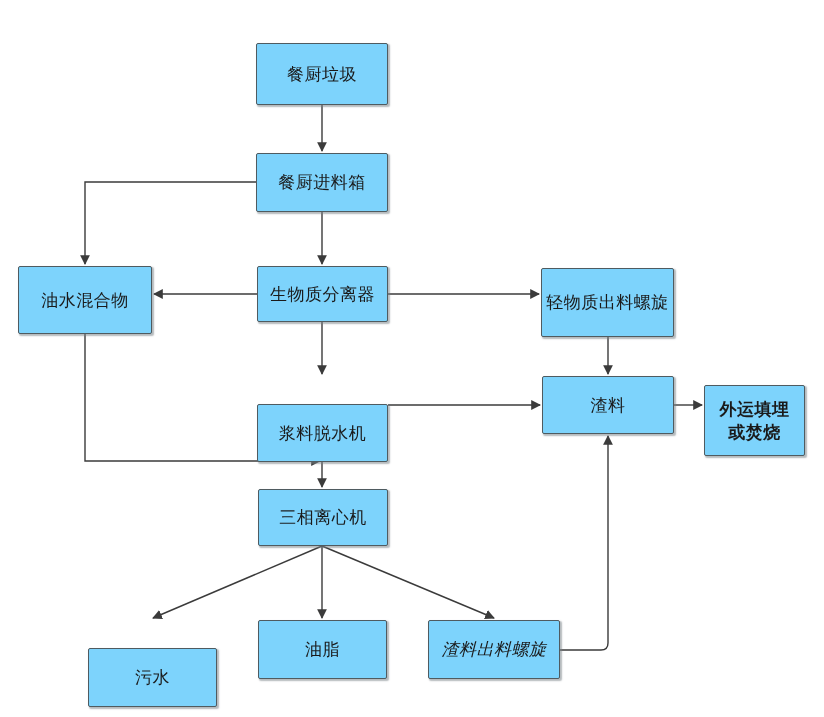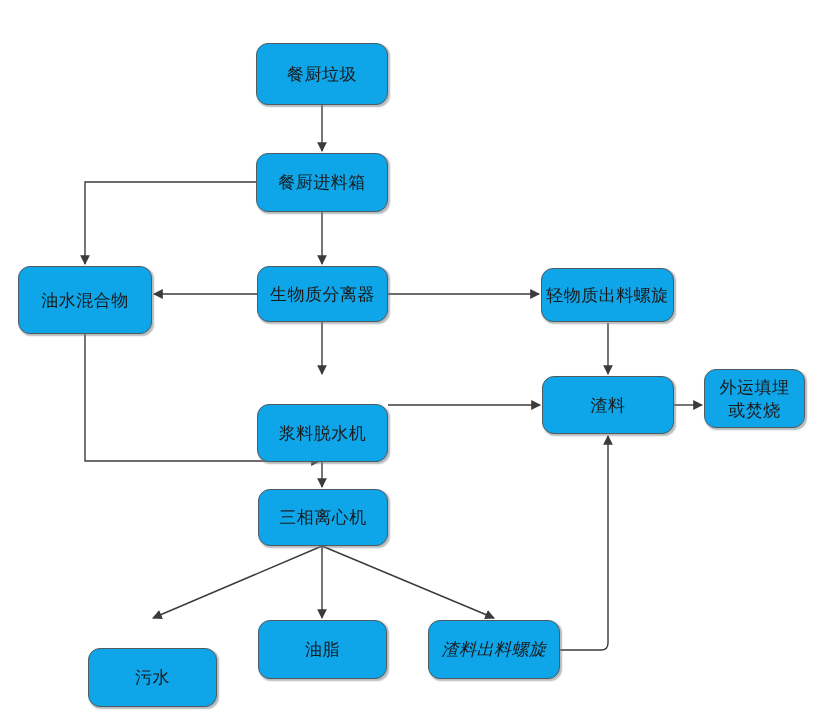--- a/index.html
+++ b/index.html
@@ -22,23 +22,23 @@
     position: absolute;
     left: 0;
     top: 0;
     width: 824px;
     height: 717px;
     pointer-events: none;
   }
   .node {
     position: absolute;
     box-sizing: border-box;
-    background: #0ea5e9;
+    background: #7dd3fc;
     border: 1.2px solid #4f5b60;
-    border-radius: 12px;
+    border-radius: 2px;
     box-shadow: 1.5px 1.5px 1.5px rgba(120,130,135,0.55);
     display: flex;
     align-items: center;
     justify-content: center;
     text-align: center;
     color: #1a1a1a;
     font-size: 17px;
     line-height: 1.32;
     letter-spacing: 0.5px;
     font-family: "DejaVu Sans", "Liberation Sans", sans-serif;
@@ -104,33 +104,33 @@
   </div>
 
   <div class="node" style="left:18px; top:266px; width:134px; height:68px;">
     <span class="lbl">油水混合物</span>
   </div>
 
   <div class="node" style="left:257px; top:266px; width:131px; height:56px;">
     <span class="lbl">生物质分离器</span>
   </div>
 
-  <div class="node" style="left:541px; top:268px; width:133px; height:54px;">
+  <div class="node" style="left:541px; top:268px; width:133px; height:69px;">
     <span class="lbl">轻物质出料螺旋</span>
   </div>
 
   <div class="node" style="left:257px; top:376px; width:131px; height:58px;margin-top:28px;">
     <span class="lbl">浆料脱水机</span>
   </div>
 
   <div class="node" style="left:542px; top:376px; width:132px; height:58px;">
     <span class="lbl">渣料</span>
   </div>
 
-  <div class="node" style="left:704px; top:369px; width:101px; height:59px;">
+  <div class="node" style="left:704px; top:385px; width:101px; height:71px;font-weight:bold;">
     <span class="lbl">外运填埋
 或焚烧</span>
   </div>
 
   <div class="node" style="left:258px; top:489px; width:130px; height:57px;">
     <span class="lbl">三相离心机</span>
   </div>
 
   <div class="node" style="left:88px; top:620px; width:129px; height:59px;margin-top:28px;">
     <span class="lbl">污水</span>

